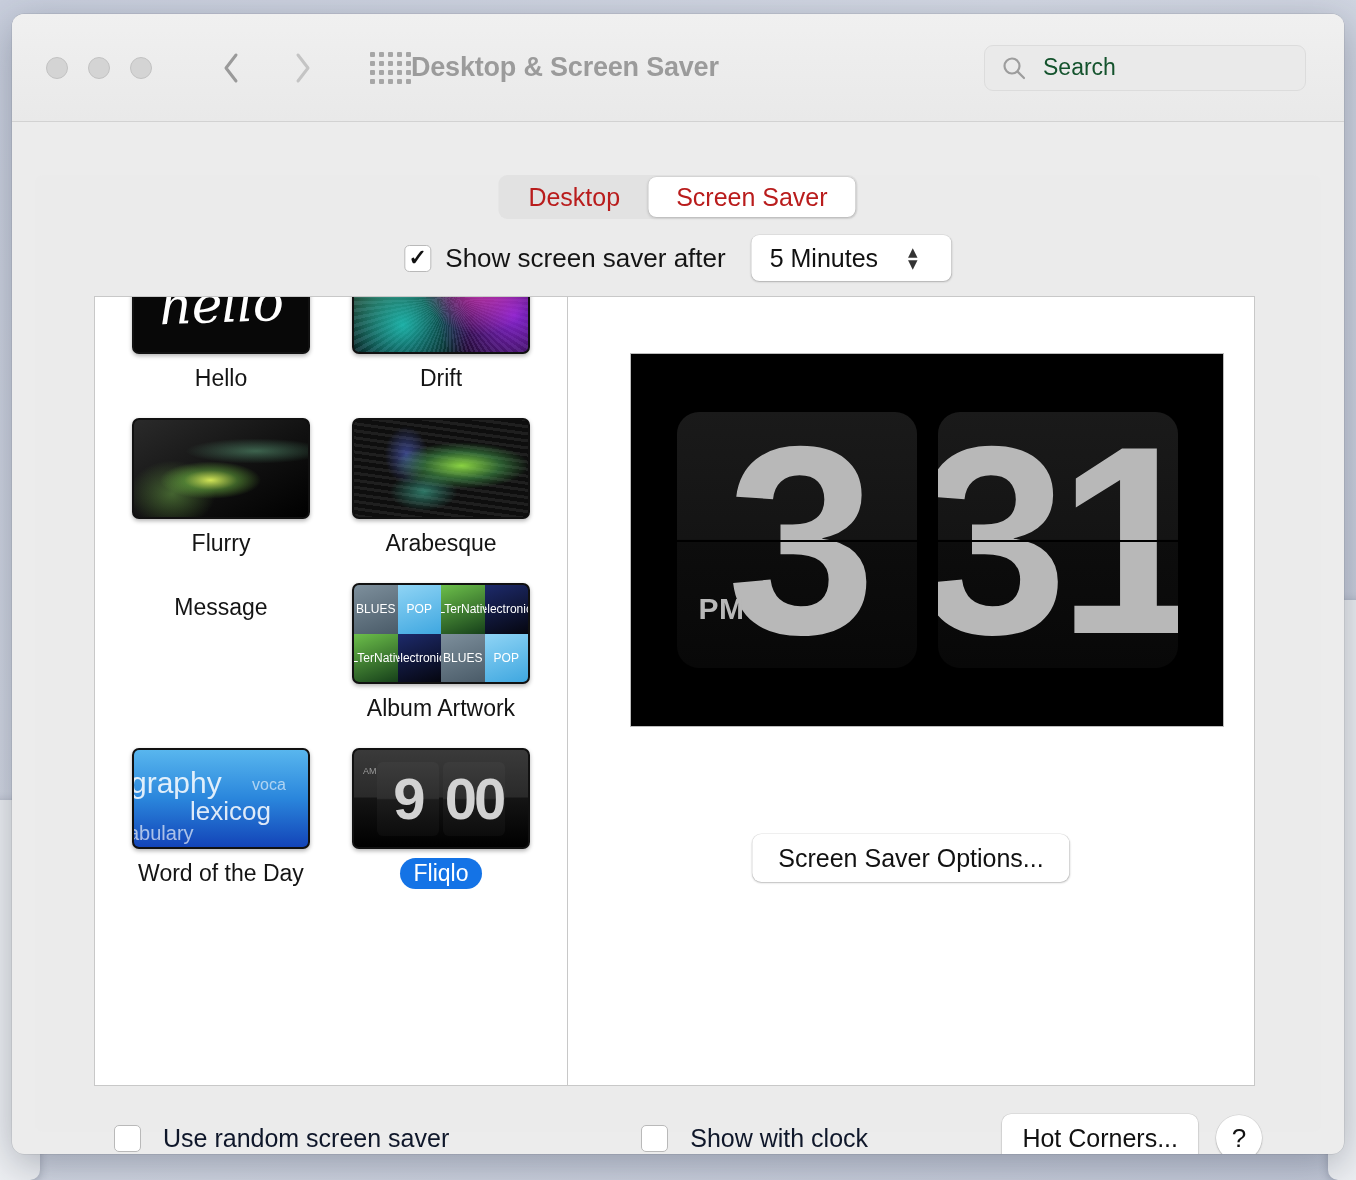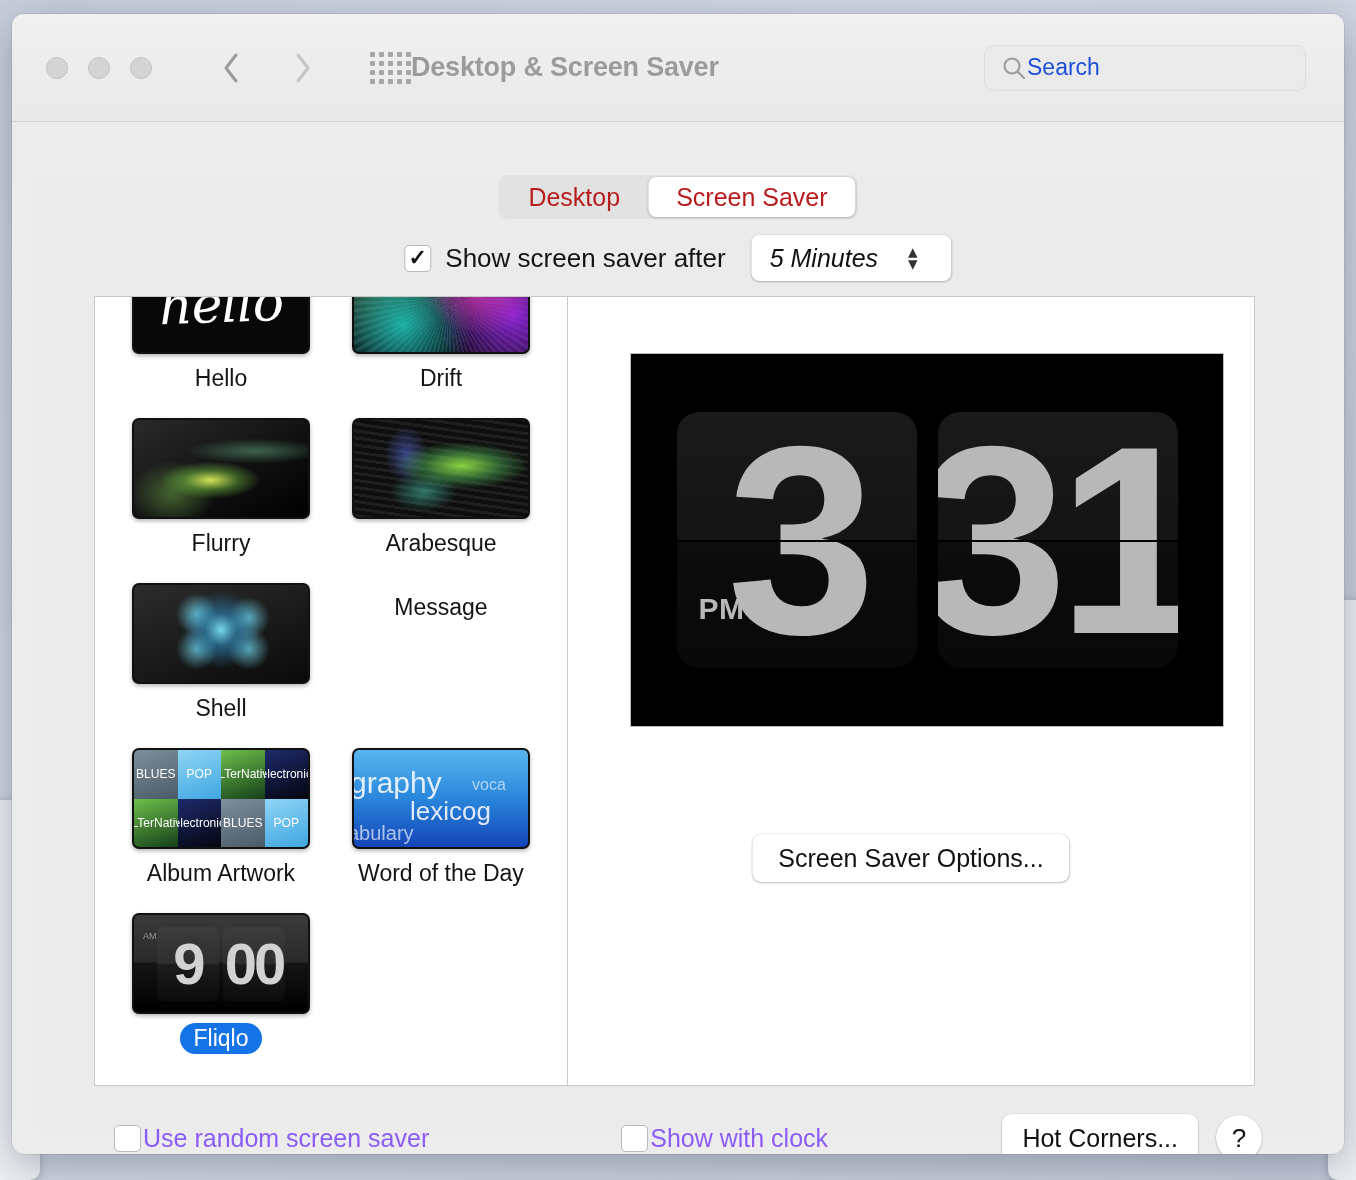--- a/index.html
+++ b/index.html
@@ -80,21 +80,21 @@
   #search-field {
     position: absolute;
     right: 38px;
     width: 322px; height: 46px;
     background: #eaeaea;
     border: 1px solid #dcdcdc;
     border-radius: 9px;
     display: flex; align-items: center;
     padding-left: 16px;
   }
-  #search-field .txt { margin-left: 0; font-size: 23px; color: #1d4ed8; }
+  #search-field .txt { margin-left: 16px; font-size: 23px; color: #14532d; }
 
   
   #pane {
     position: absolute;
     left: 23px; top: 161px;
     width: 1286px; height: 957px;
     background: #ebebeb;
     border-radius: 8px;
   }
 
@@ -141,21 +141,21 @@
   #delay-label { font-size: 26px; color: #141414; margin-left: 14px; margin-right: 26px; }
   #delay-popup {
     height: 46px;
     min-width: 200px;
     background: #fff;
     border-radius: 8px;
     box-shadow: 0 1px 2px rgba(0,0,0,.22), 0 0 0 .5px rgba(0,0,0,.09);
     display: flex; align-items: center;
     padding: 0 14px 0 18px;
   }
-  #delay-popup .val { font-size: 25px; color: #111; font-style: italic; }
+  #delay-popup .val { font-size: 25px; color: #111; }
   #delay-popup .steppers {
     margin-left: 30px;
     display: flex; flex-direction: column; align-items: center;
     line-height: .62; color: #333; font-size: 19px;
   }
 
   
   #content {
     position: absolute;
     left: 59px; top: 121px;
@@ -349,21 +349,21 @@
   
   #bottom-bar {
     position: absolute;
     left: 59px; right: 59px;
     top: 935px;
     height: 56px;
     display: flex;
     align-items: center;
   }
   .bottom-check { display:flex; align-items:center; }
-  .bottom-check .lbl { font-size: 25px; color:#8b5cf6; margin-left: 2px; }
+  .bottom-check .lbl { font-size: 25px; color:#0f172a; margin-left: 22px; }
   #chk-random { margin-left: 20px; }
   #chk-clock { margin-left: 192px; }
   #hot-corners-btn {
     margin-left: auto;
     padding: 0 20px;
     height: 48px;
     background: #fff;
     border-radius: 9px;
     box-shadow: 0 1px 2px rgba(0,0,0,.22), 0 0 0 .5px rgba(0,0,0,.1);
     display:flex; align-items:center;
@@ -491,26 +491,20 @@
             <div class="thumb-label">Flurry</div>
           </div>
 
           <div class="thumb-cell">
             <div class="thumb">
               <div class="art-arabesque" style="width:100%;height:100%"></div>
             </div>
             <div class="thumb-label">Arabesque</div>
           </div>
 
-          <div class="thumb-cell">
-            <div class="thumb">
-              <div class="art-shell" style="width:100%;height:100%"></div>
-            </div>
-            <div class="thumb-label">Shell</div>
-          </div>
 
           <div class="thumb-cell">
             <div class="thumb-label">Message</div>
           </div>
 
           <div class="thumb-cell">
             <div class="thumb">
               <div class="art-album" style="width:100%;height:100%">
                 <div class="a-blues">BLUES</div>
                 <div class="a-pop">POP</div>

